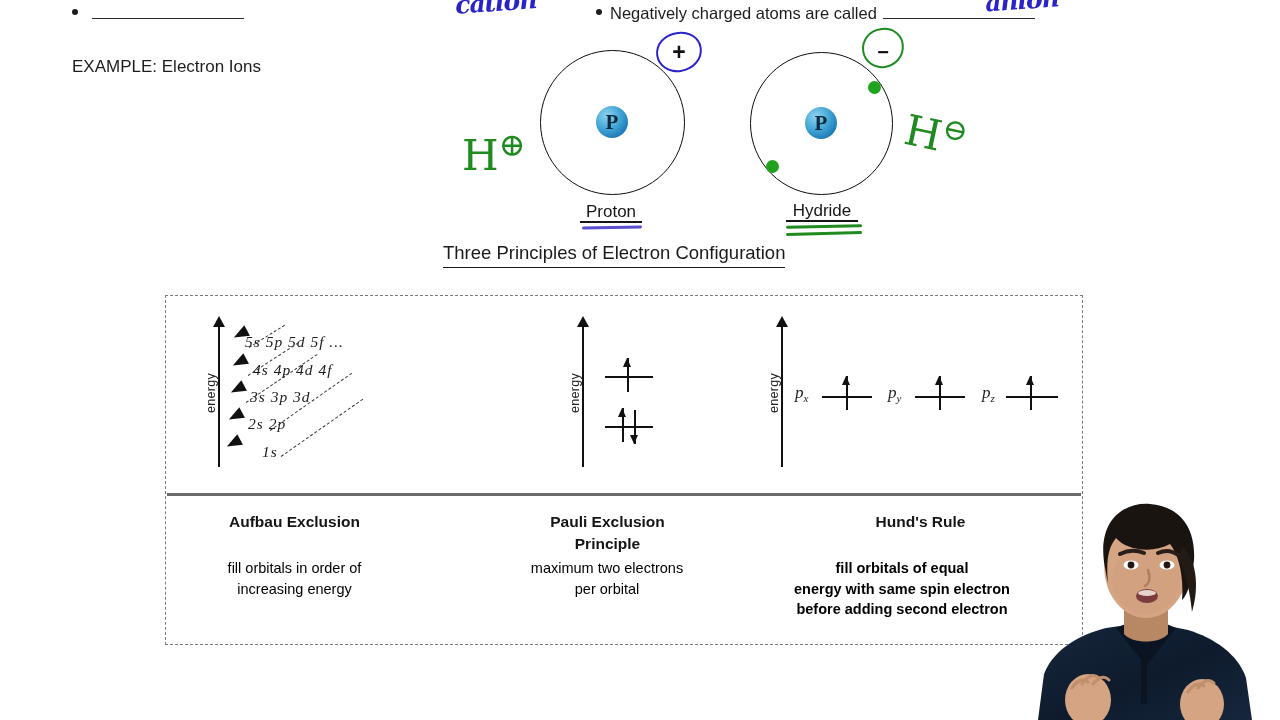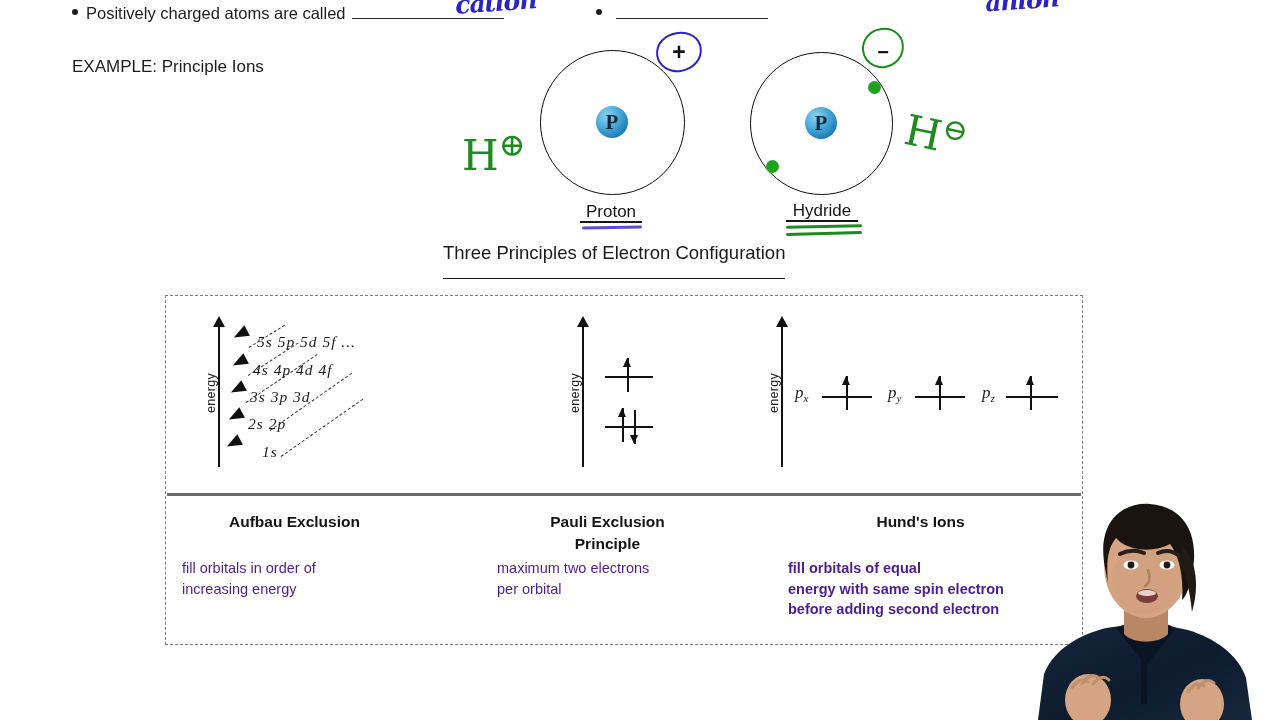--- a/index.html
+++ b/index.html
@@ -140,21 +140,21 @@
   }
 
   
   #principles-heading {
     position: absolute;
     left: 443px;
     top: 242px;
     font-size: 18.5px;
     color: #1a1a1a;
     border-bottom: 1.6px solid #1a1a1a;
-    padding-bottom: 14px;
+    padding-bottom: 3px;
     white-space: nowrap;
   }
 
   
   #principles-panel {
     position: absolute;
     left: 165px;
     top: 295px;
     width: 918px;
     height: 350px;
@@ -271,56 +271,56 @@
     position: absolute;
     font-size: 15.5px;
     font-weight: bold;
     color: #151515;
     text-align: center;
     line-height: 1.42;
   }
   .caption-body {
     position: absolute;
     font-size: 14.5px;
-    color: #4c1d95;
-    text-align: left;
+    color: #000000;
+    text-align: center;
     line-height: 1.42;
   }
 
   
   #presenter {
     position: absolute;
     right: 0;
     bottom: 0;
     width: 260px;
     height: 232px;
     overflow: hidden;
     pointer-events: none;
   }
   #presenter svg { display: block; }
 </style>
 </head>
 <body>
 
 <div class="bullet-line" id="bullet-1" style="left:72px; top:0px;">
   <span class="bullet-dot"></span>
-  <span>Positively charged atoms are called</span>
   <span class="blank-line" style="width:152px; height:18px;"></span>
 </div>
 <span class="hand-blue" style="left:455px; top:-12px;">cation</span>
 
 <div class="bullet-line" id="bullet-2" style="left:596px; top:0px;">
   <span class="bullet-dot"></span>
+  <span>Negatively charged atoms are called</span>
   <span class="blank-line" style="width:152px; height:18px;"></span>
 </div>
 <span class="hand-blue" style="left:985px; top:-14px;">anion</span>
 
 <div id="example-line">
   <b>EXAMPLE:</b>
-  <span>Principle Ions</span>
+  <span>Electron Ions</span>
 </div>
 
 <div class="atom" style="left:540px; top:50px; width:150px; height:150px;">
   <div class="atom-ring" style="left:0; top:0; width:145px; height:145px;"></div>
   <div class="nucleus" style="left:56px; top:56px;">P</div>
 </div>
 <div class="atom-label" style="left:580px; top:202px; width:62px;">Proton</div>
 <div class="lbl-underline" style="left:580px; top:221px; width:62px;"></div>
 <div class="hand-underline" style="left:582px; top:226px; width:60px; background:#5a4fd0; transform:rotate(-1.2deg);"></div>
 
@@ -350,21 +350,21 @@
 </div>
 
 <div id="principles-heading">Three Principles of Electron Configuration</div>
 
 <div id="principles-panel"></div>
 <div id="panel-divider"></div>
 
 <div class="energy-axis" style="left:218px; top:325px; height:142px;"></div>
 <div class="energy-word" style="left:204px; top:413px;">energy</div>
 
-<div class="orbital-row" style="left:257px; top:333px;">5s  5p  5d  5f  ...</div>
+<div class="orbital-row" style="left:245px; top:333px;">5s  5p  5d  5f  ...</div>
 <div class="orbital-row" style="left:253px; top:361px;">4s  4p  4d  4f</div>
 <div class="orbital-row" style="left:250px; top:388px;">3s  3p  3d</div>
 <div class="orbital-row" style="left:248px; top:415px;">2s  2p</div>
 <div class="orbital-row" style="left:262px; top:443px;">1s</div>
 
 <div class="diag-arrow" style="left:233px; top:328px;"></div>
 <div class="diag-arrow" style="left:232px; top:356px;"></div>
 <div class="diag-arrow" style="left:230px; top:383px;"></div>
 <div class="diag-arrow" style="left:228px; top:410px;"></div>
 <div class="diag-arrow" style="left:226px; top:437px;"></div>
@@ -408,21 +408,21 @@
 
 <div class="caption-title" style="left:192px; top:511px; width:205px; white-space:pre-line;">Aufbau Exclusion</div>
 <div class="caption-body" style="left:182px; top:558px; width:225px; white-space:pre-line;">fill orbitals in order of
 increasing energy</div>
 
 <div class="caption-title" style="left:505px; top:511px; width:205px; white-space:pre-line;text-align:center;">Pauli Exclusion
 Principle</div>
 <div class="caption-body" style="left:497px; top:558px; width:220px; white-space:pre-line;">maximum two electrons
 per orbital</div>
 
-<div class="caption-title" style="left:818px; top:511px; width:205px; white-space:pre-line;">Hund's Ions</div>
+<div class="caption-title" style="left:818px; top:511px; width:205px; white-space:pre-line;">Hund's Rule</div>
 <div class="caption-body" style="left:788px; top:558px; width:228px; white-space:pre-line;font-weight:bold;">fill orbitals of equal
 energy with same spin electron
 before adding second electron</div>
 
 <div id="presenter">
   <svg width="260" height="232" viewBox="0 0 260 232" xmlns="http://www.w3.org/2000/svg">
     <defs>
       <linearGradient id="skin" x1="0" y1="0" x2="0" y2="1">
         <stop offset="0%" stop-color="#d9ab8c"></stop>
         <stop offset="60%" stop-color="#c99madf" stop-opacity="1"></stop>

